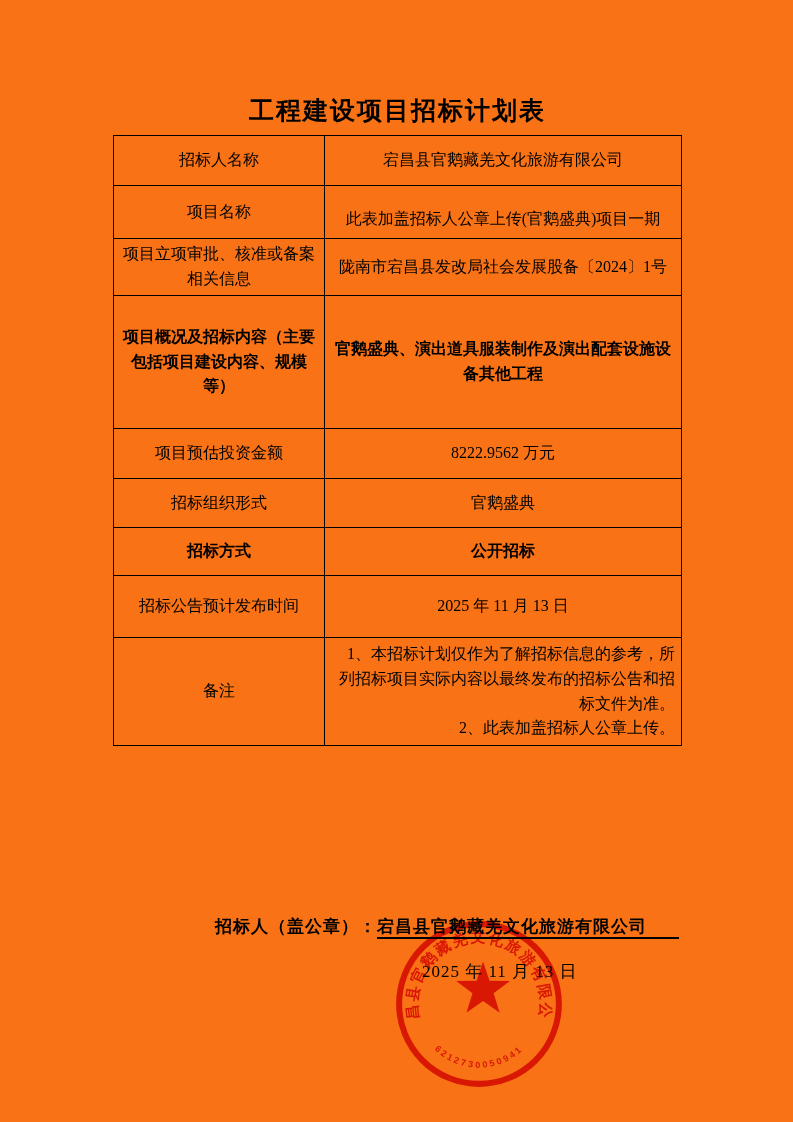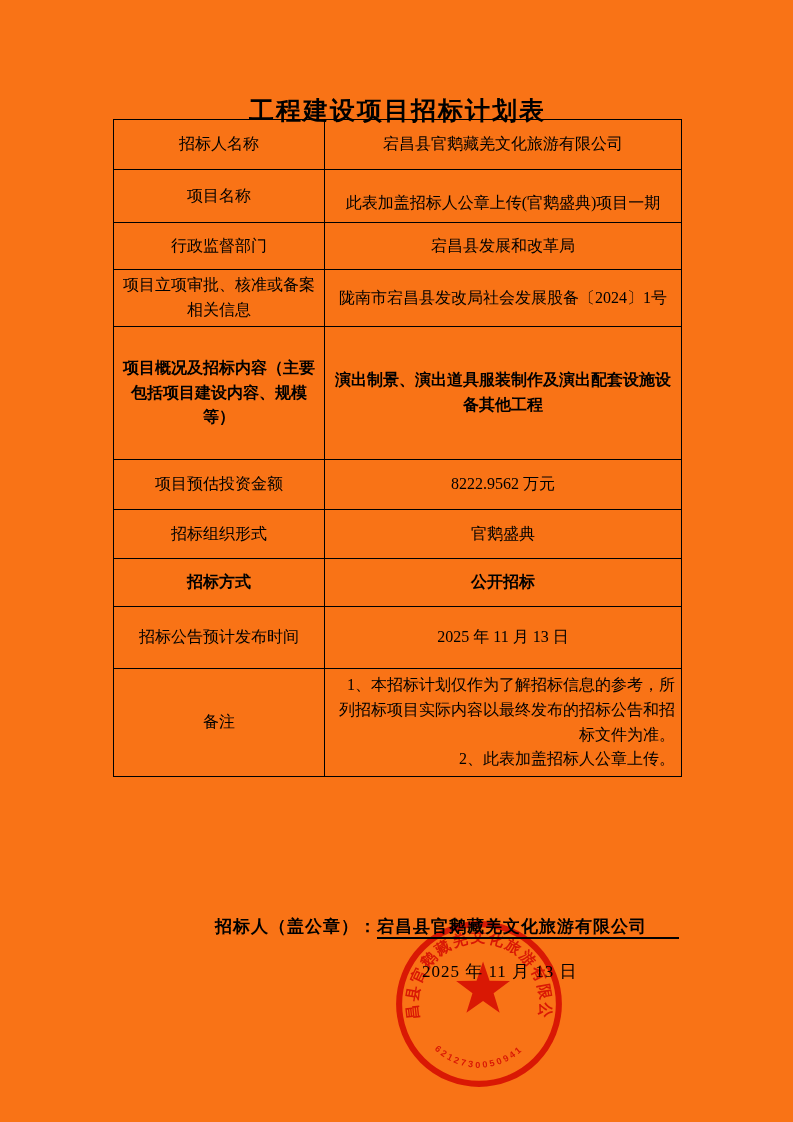--- a/index.html
+++ b/index.html
@@ -14,21 +14,21 @@
   .title {
     position:absolute; top:97px; left:113px; width:569px;
     text-align:center;
     font-family:"Liberation Sans", sans-serif;
     font-weight:bold;
     font-size:25px;
     letter-spacing:2px;
     line-height:1.1;
   }
   table.bid-table {
-    position:absolute; top:119px; left:113px;
+    position:absolute; top:135px; left:113px;
     width:569px;
     border-collapse:collapse;
     table-layout:fixed;
   }
   table.bid-table td {
     border:1px solid #000;
     font-size:16px;
     line-height:1.55;
     vertical-align:middle;
   }
@@ -94,31 +94,27 @@
   <table class="bid-table">
     <tbody>
       <tr style="height:50px;">
         <td class="label">招标人名称</td>
         <td class="value">宕昌县官鹅藏羌文化旅游有限公司</td>
       </tr>
       <tr style="height:53px;">
         <td class="label">项目名称</td>
         <td class="value low">此表加盖招标人公章上传(官鹅盛典)项目一期</td>
       </tr>
-      <tr style="height:47px;">
-        <td class="label">行政监督部门</td>
-        <td class="value">宕昌县发展和改革局</td>
-      </tr>
       <tr style="height:57px;">
         <td class="label">项目立项审批、核准或备案相关信息</td>
         <td class="value">陇南市宕昌县发改局社会发展股备〔2024〕1号</td>
       </tr>
       <tr style="height:133px;font-weight:bold;">
         <td class="label">项目概况及招标内容（主要包括项目建设内容、规模等）</td>
-        <td class="value">演出制景、演出道具服装制作及演出配套设施设备其他工程</td>
+        <td class="value">官鹅盛典、演出道具服装制作及演出配套设施设备其他工程</td>
       </tr>
       <tr style="height:50px;">
         <td class="label">项目预估投资金额</td>
         <td class="value">8222.9562 万元</td>
       </tr>
       <tr style="height:49px;">
         <td class="label">招标组织形式</td>
         <td class="value">官鹅盛典</td>
       </tr>
       <tr style="height:48px;font-weight:bold;">

